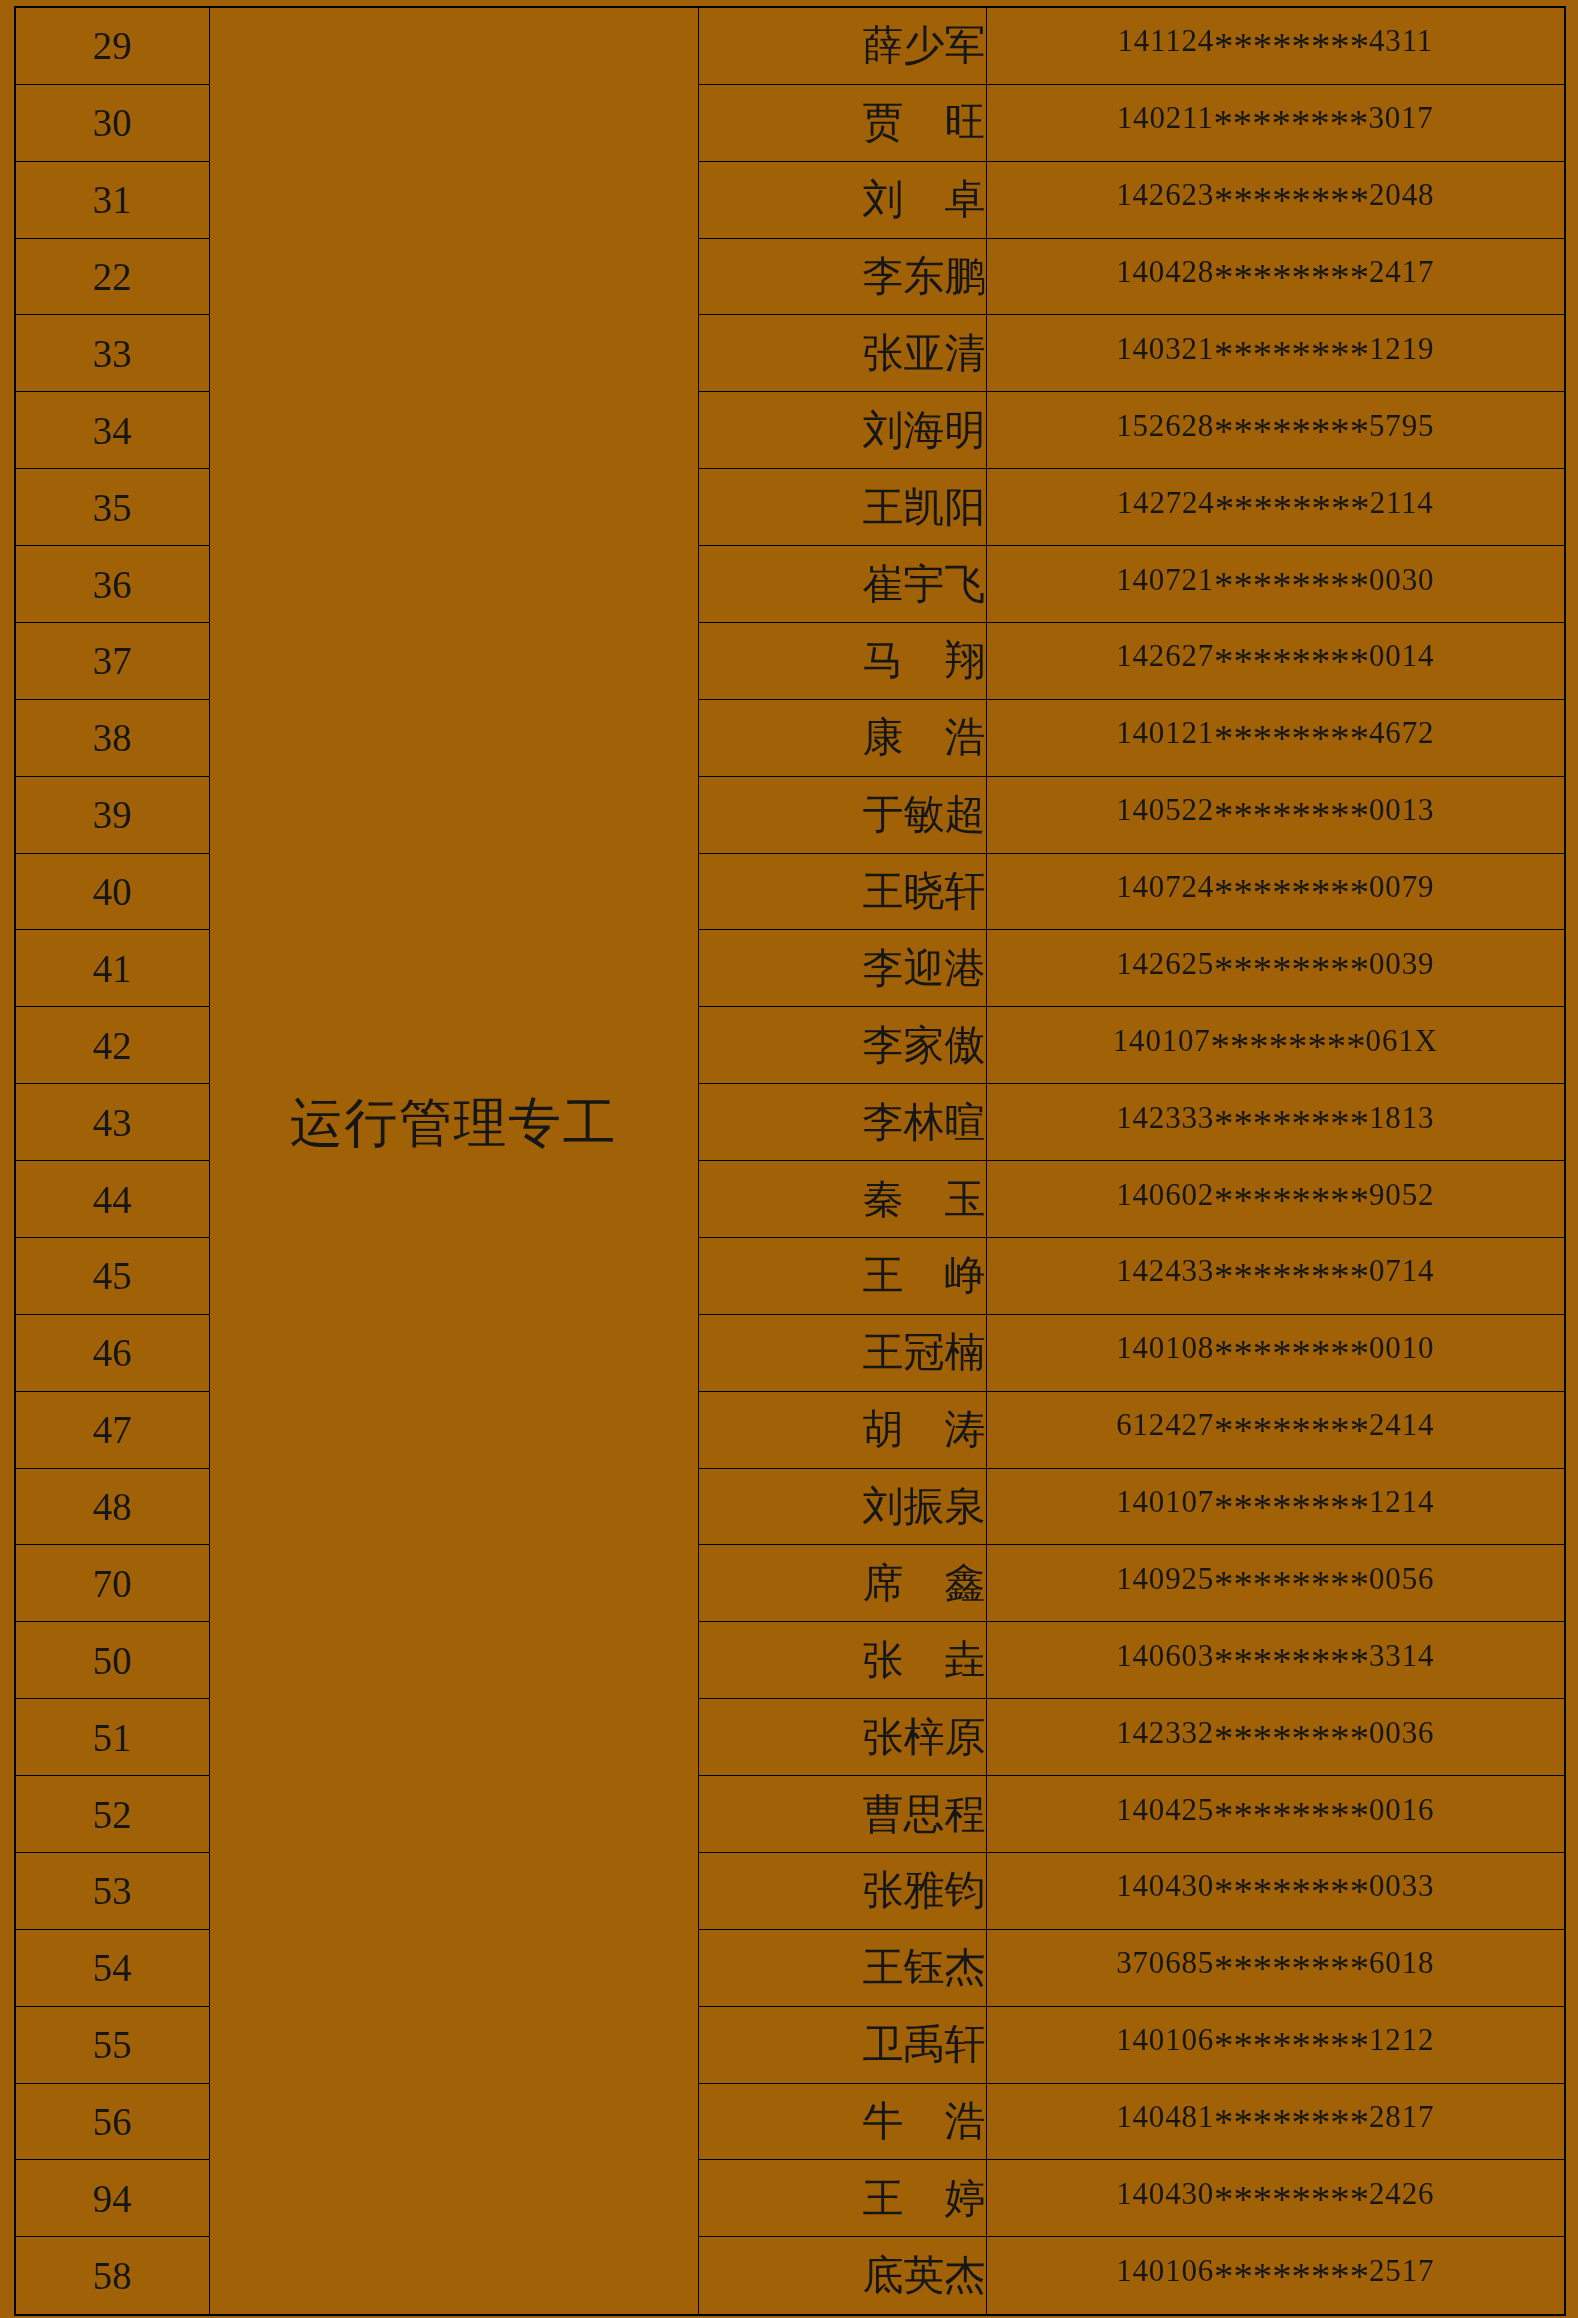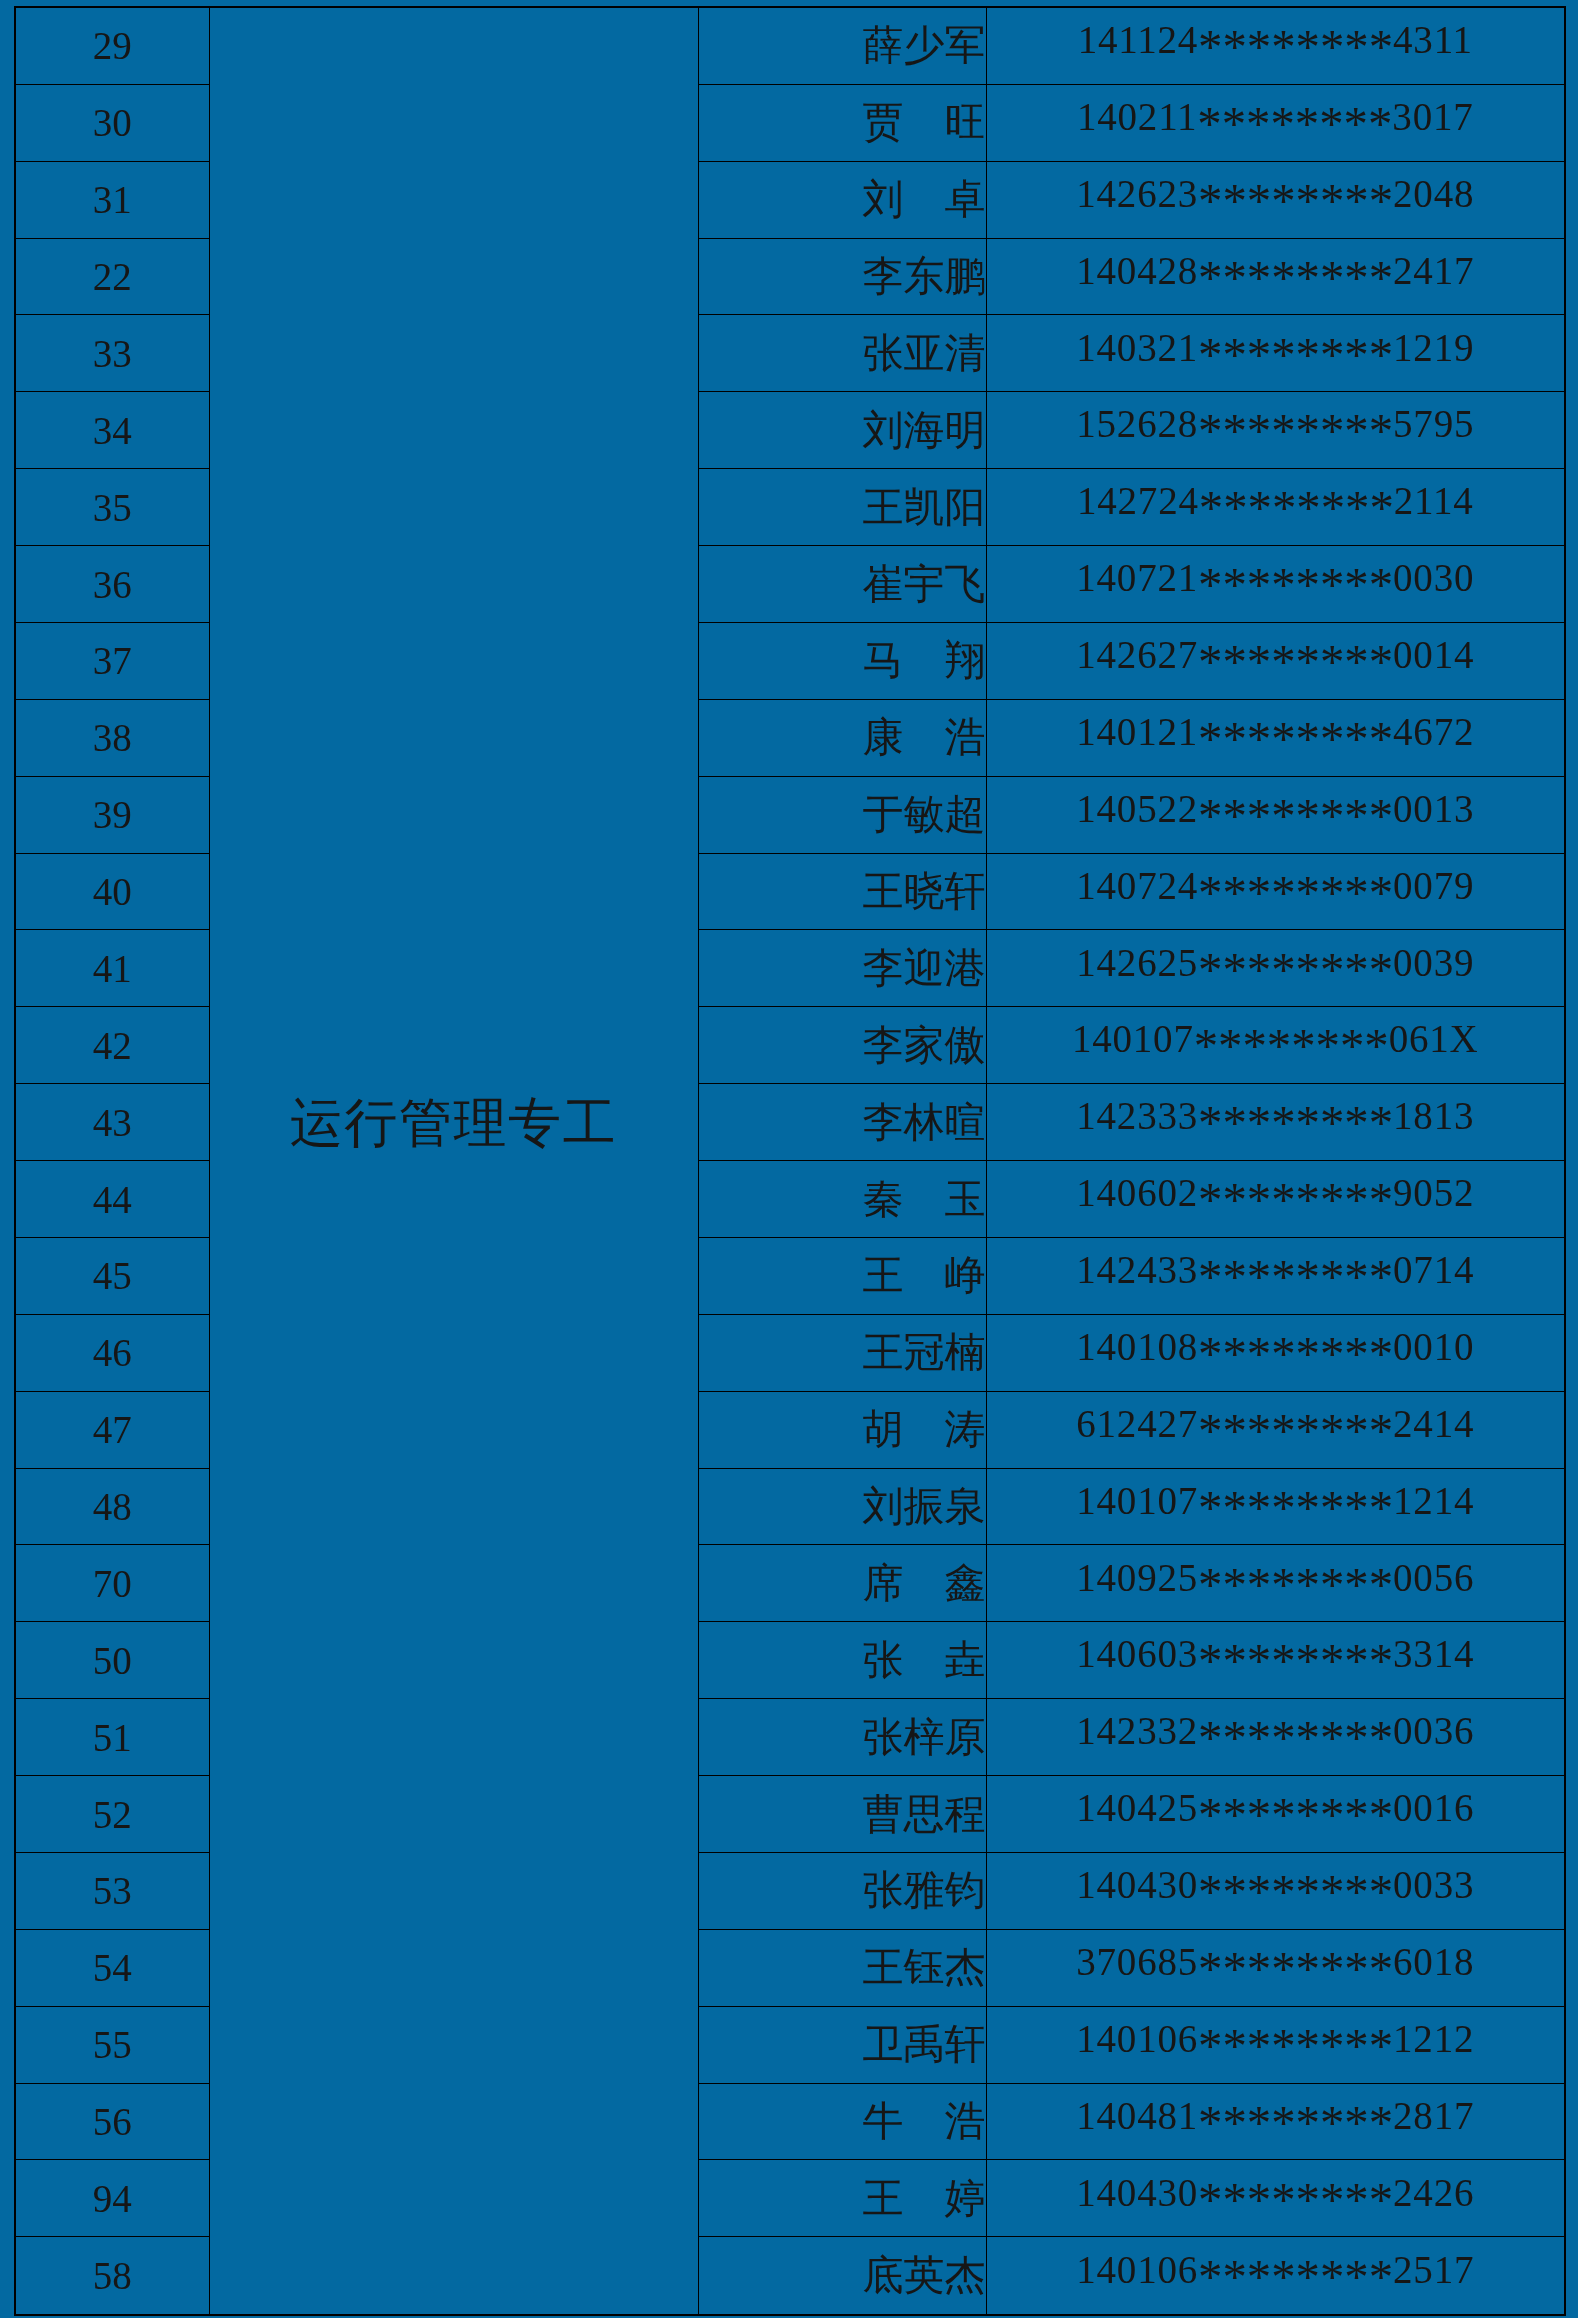--- a/index.html
+++ b/index.html
@@ -5,21 +5,21 @@
   html, body { margin: 0; padding: 0; }
   body {
     width: 1578px; height: 2319px;
     background: #ffffff;
     font-family: "Liberation Serif", "DejaVu Serif", serif;
     color: #161616;
   }
   .page {
     position: relative;
     width: 1578px; height: 2319px;
-    background: #0369a1;
+    background: #a16207;
     overflow: hidden;
   }
   table.roster {
     position: absolute;
     left: 14px; top: 5.8px;
     width: 1550px; height: 2310px;
     border-collapse: collapse;
     table-layout: fixed;
     border: 2.5px solid #000;
   }
@@ -30,21 +30,21 @@
   td {
     border: 1.6px solid #000;
     padding: 0;
     text-align: center;
     vertical-align: middle;
     overflow: hidden;
     white-space: nowrap;
   }
   td.num-cell  { font-size: 39px; }
   td.name-cell { font-size: 41px; text-align: right; }
-  td.id-cell   { font-size: 39px; letter-spacing: 0.8px; }
+  td.id-cell   { font-size: 31px; letter-spacing: 0.8px; }
   td.pos-cell  { position: relative; }
   .pos-label {
     position: absolute;
     left: 0; right: 0;
     top: 1091px;
     height: 49px; line-height: 49px;
     text-align: center;
     font-size: 53px;
     letter-spacing: 1.6px;
   }

